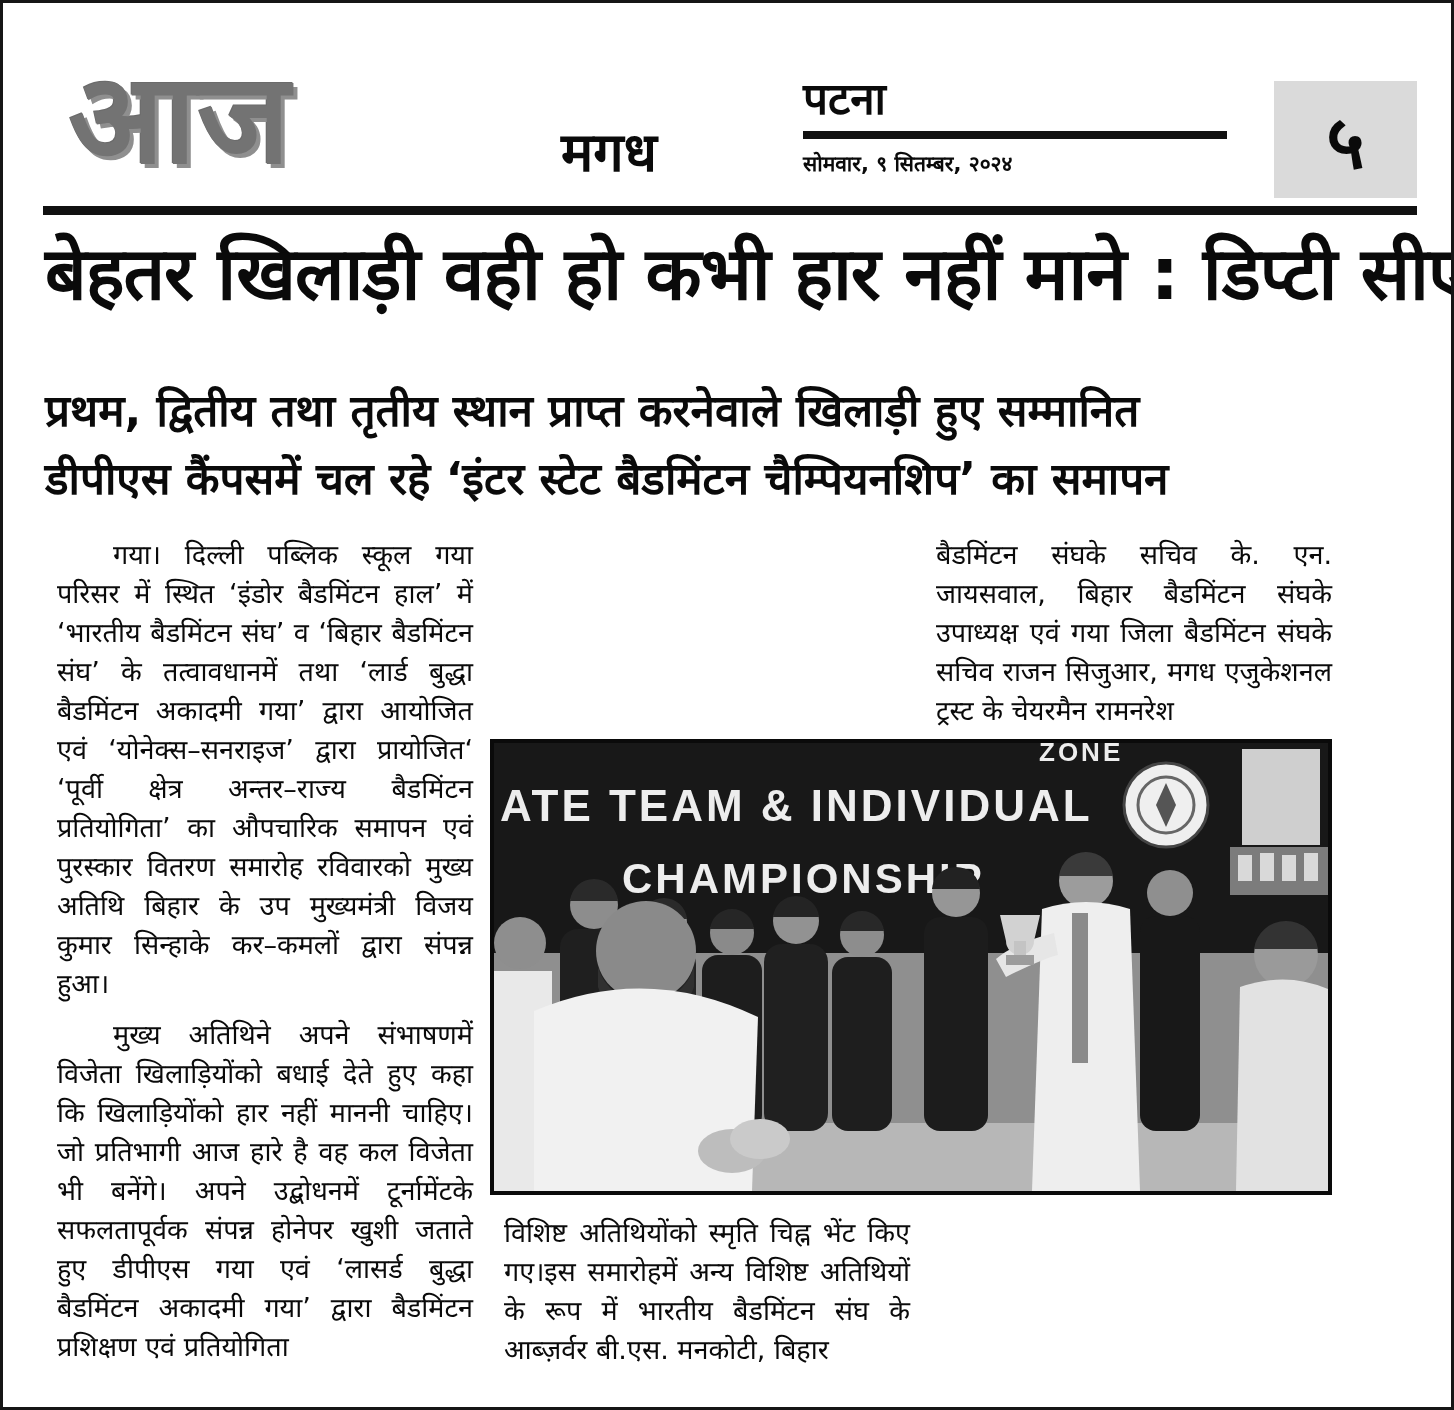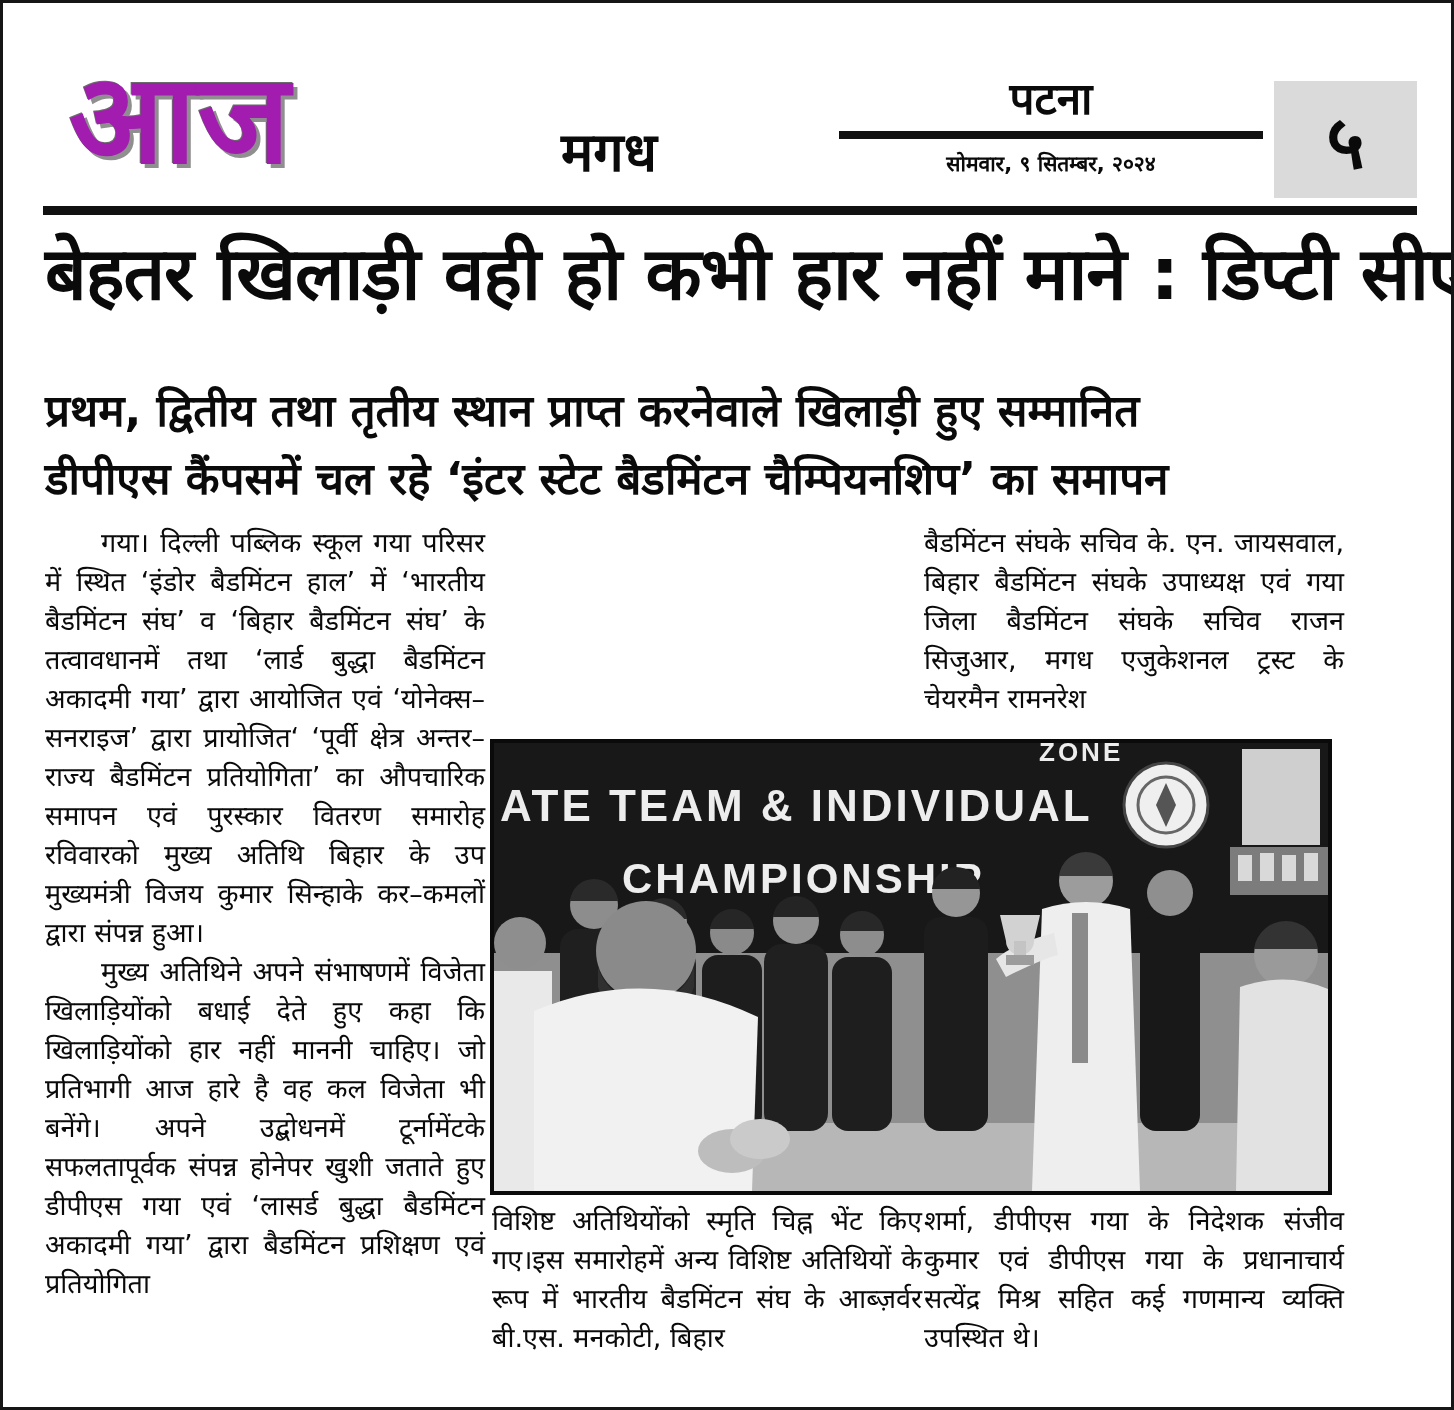--- a/index.html
+++ b/index.html
@@ -10,31 +10,31 @@
     border:3px solid #161616;
     box-sizing:border-box;
     overflow:hidden;
     font-family:"DejaVu Sans", sans-serif;
     color:#0a0a0a;
   }
   
   .masthead-logo{
     position:absolute;left:66px;top:48px;
     font-size:124px;line-height:1.1;font-weight:900;
-    letter-spacing:2px;color:#a21caf;
+    letter-spacing:2px;color:#737373;
     text-shadow:4px 4px 0 #8f8f8f, -1px -1px 0 #6b6b6b;
     text-align:center;
   }
   .edition-label{
     position:absolute;left:558px;top:110px;
     font-size:54px;font-weight:800;
   }
   .city-block{
-    position:absolute;left:836px;top:72px;width:424px;
-    text-align:center;
+    position:absolute;left:800px;top:72px;width:424px;
+    text-align:left;
   }
   .city-name{font-size:44px;font-weight:800;line-height:1.1;}
   .city-rule{height:8px;background:#111;margin:8px 0 10px 0;}
   .issue-date{font-size:21px;font-weight:700;}
   .page-badge{
     position:absolute;left:1271px;top:78px;width:143px;height:117px;
     background:#dadada;display:flex;align-items:center;justify-content:center;
     font-size:74px;font-weight:900;
   }
   .header-rule{
@@ -47,21 +47,21 @@
     white-space:nowrap;letter-spacing:-1px;
   }
   .subhead{
     position:absolute;left:42px;top:374px;width:1340px;
     font-size:44px;font-weight:800;line-height:1.55;
   }
   
   .bodytext{
     font-size:27px;line-height:39px;text-align:justify;
   }
-  .bodytext p{margin:0;}
+  .bodytext p{margin:12px;}
   .bodytext p.indent{text-indent:56px;}
   .col1{position:absolute;left:42px;top:520px;width:440px;}
   .col2-top{position:absolute;left:489px;top:520px;width:430px;}
   .col3-top{position:absolute;left:921px;top:520px;width:420px;}
   .col2-bottom{position:absolute;left:489px;top:1198px;width:430px;}
   .col3-bottom{position:absolute;left:921px;top:1198px;width:420px;}
   
   .photo-frame{
     position:absolute;left:487px;top:736px;width:842px;height:456px;
     border:4px solid #0a0a0a;box-sizing:border-box;background:#9e9e9e;text-decoration:underline;
@@ -198,17 +198,14 @@
         <ellipse cx="238" cy="408" rx="34" ry="22" fill="#bdbdbd"></ellipse>
         <ellipse cx="266" cy="396" rx="30" ry="20" fill="#cacaca"></ellipse>
       </g>
     </svg>
   </div>
 
   <div class="col2-bottom bodytext">
     <p>विशिष्ट अतिथियोंको स्मृति चिह्न भेंट किए गए।इस समारोहमें अन्य विशिष्ट अतिथियों के रूप में भारतीय बैडमिंटन संघ के आब्ज़र्वर बी.एस. मनकोटी, बिहार</p>
   </div>
 
-  <div class="col3-bottom bodytext">
-    <p>शर्मा, डीपीएस गया के निदेशक संजीव कुमार एवं डीपीएस गया के प्रधानाचार्य सत्येंद्र मिश्र सहित कई गणमान्य व्यक्ति उपस्थित थे।</p>
-  </div>
 
 </div>
 
 </body></html>

